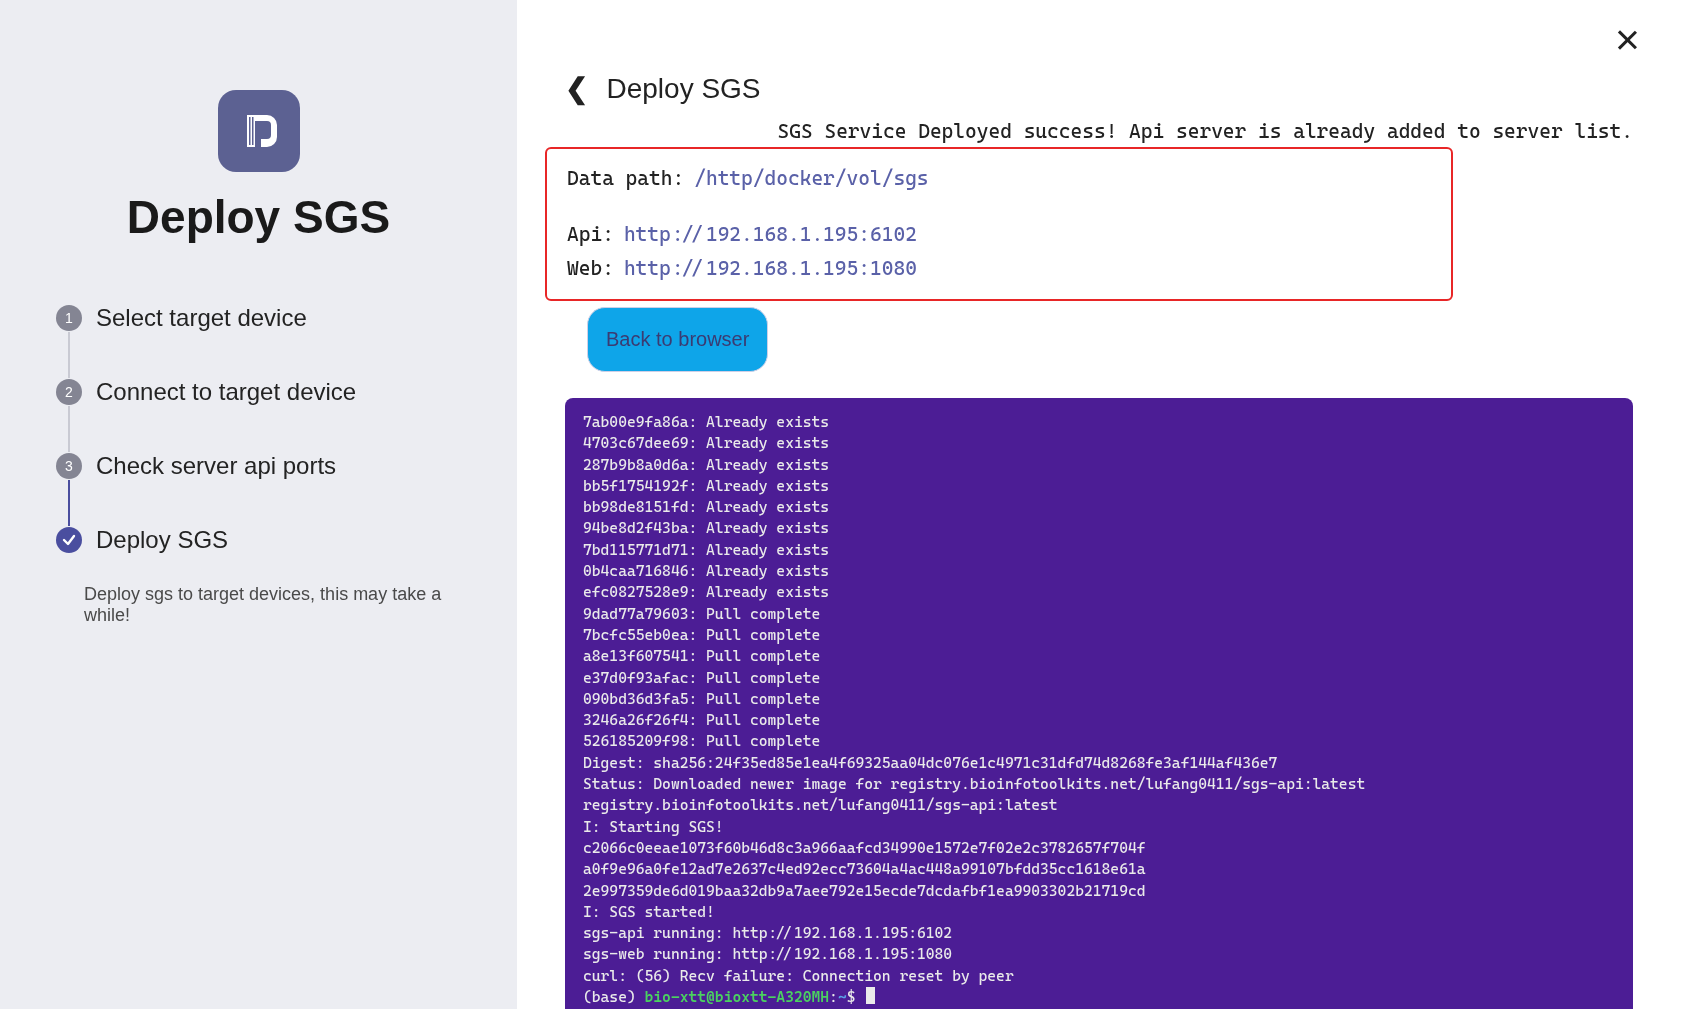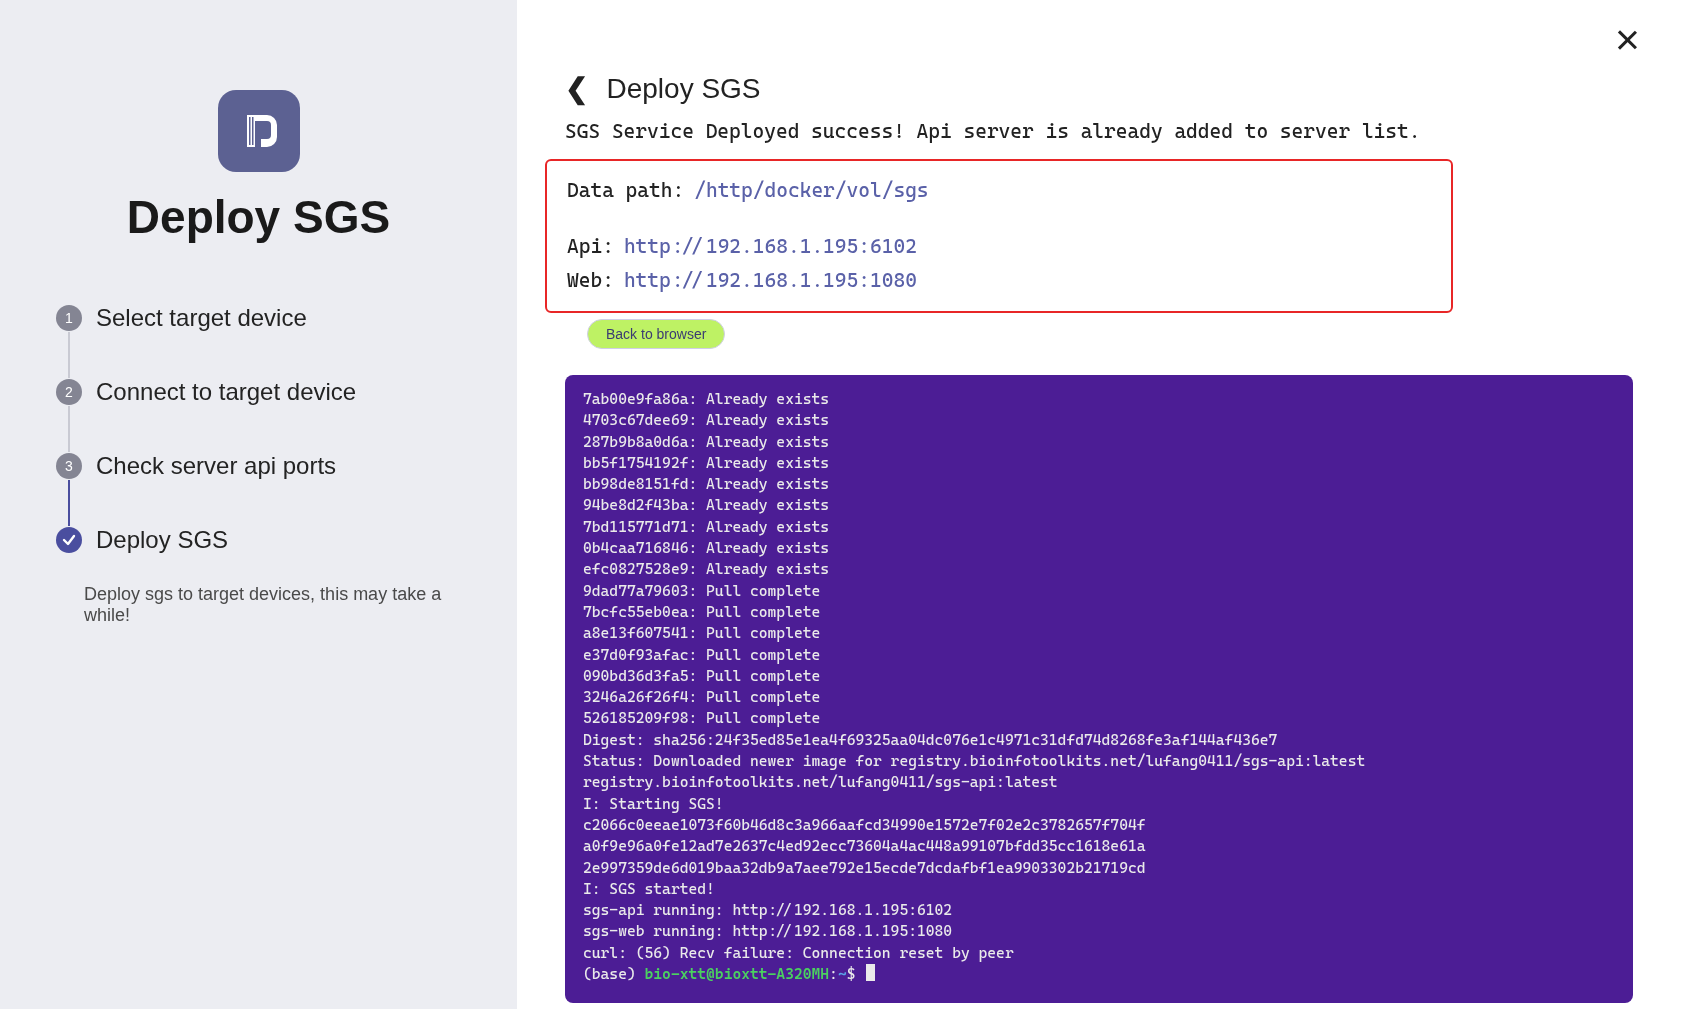--- a/index.html
+++ b/index.html
@@ -120,22 +120,23 @@
     color:#222;
   }
   .page-title {
     font-size: 28px;
     font-weight: 400;
   }
   .success-msg {
     font-family: ui-monospace, "Cascadia Code", Consolas, monospace;
     font-size: 20px;
     color: #222;
-    margin-bottom: 16px;
+    margin-bottom: 4px;
     white-space: nowrap;
+    text-align: right;
   }
   .info-box {
     border: 2.5px solid #e82627;
     border-radius: 6px;
     padding: 12px 20px 14px 20px;
     width: 908px;
     max-width: 100%;
     margin-left: -20px;
     margin-bottom: 2px;
     font-family: ui-monospace, "Cascadia Code", Consolas, monospace;
@@ -143,24 +144,24 @@
     line-height: 1.7;
     position: relative;
   }
   .info-row { display:flex; gap:10px; }
   .info-label { color:#222; }
   .info-value { color:#5a61a8; }
   .back-browser-btn {
     display: inline-block;
     border: 1px solid #cfcfe6;
     border-radius: 18px;
-    padding: 6px 18px;
-    font-size: 14px;
+    padding: 20px 18px;
+    font-size: 20px;
     color: #3b3b72;
-    background: #bef264;
+    background: #0ea5e9;
     margin-top: 4px;
     margin-left: 22px;
     cursor: pointer;
   }
   .terminal {
     margin-top: 26px;
     width: 100%;
     background: #4c1d95;
     color: #eaeaea;
     border-radius: 8px;

